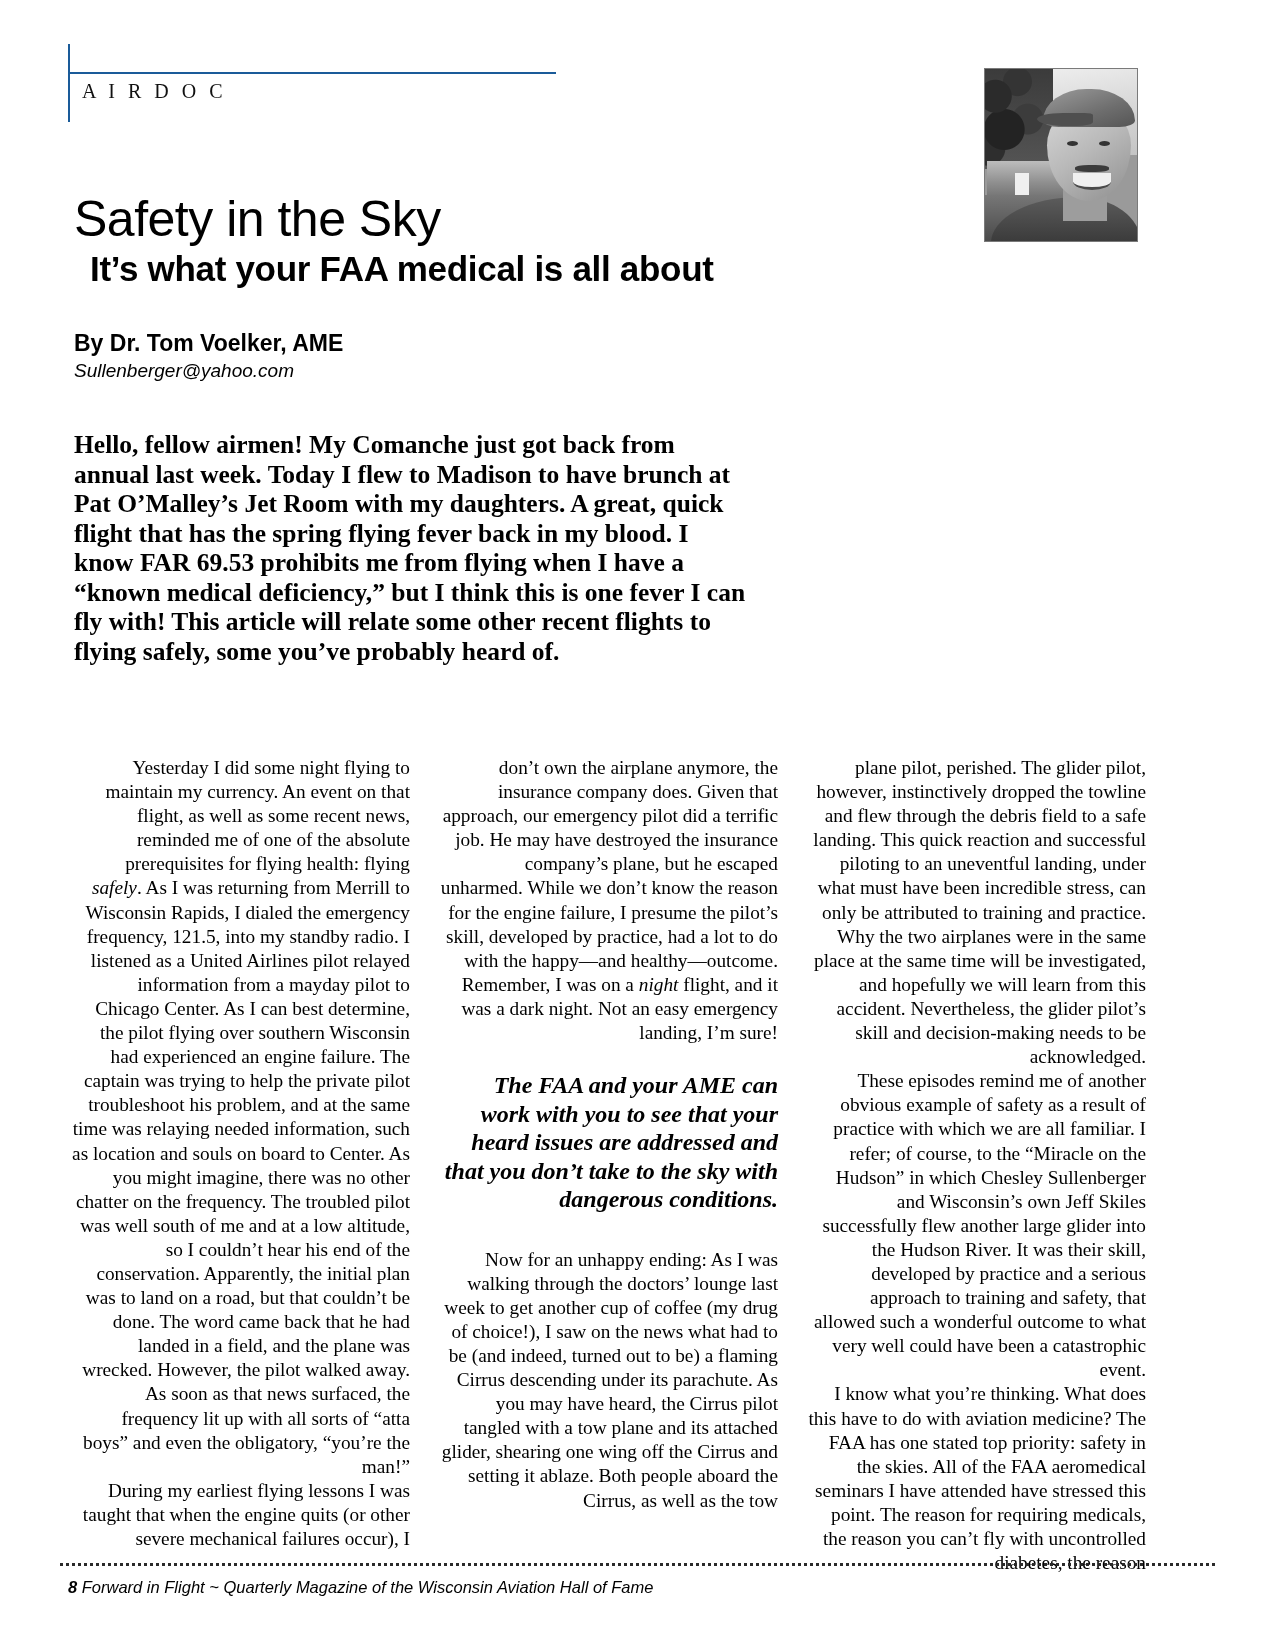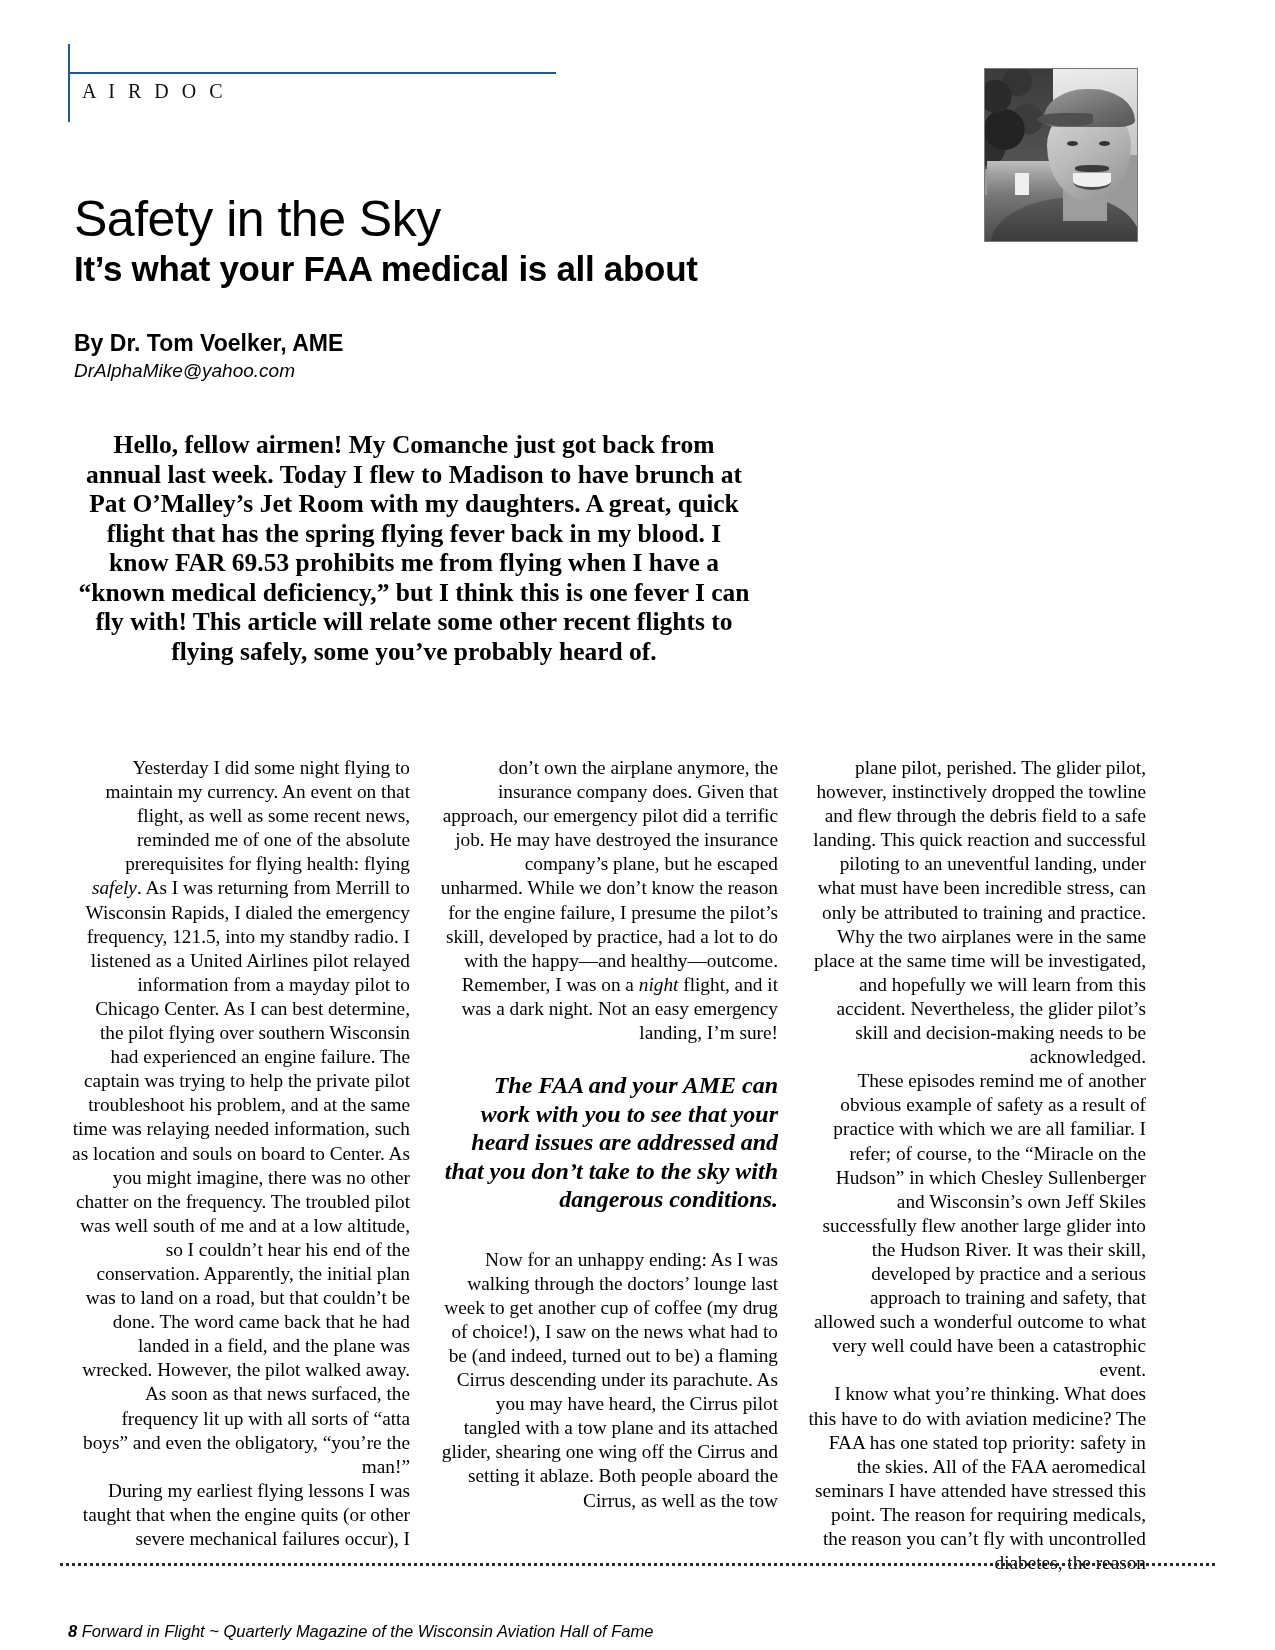--- a/index.html
+++ b/index.html
@@ -180,21 +180,21 @@
     line-height: 54px;
     letter-spacing: -0.5px;
     margin: 0;
   }
   .subhead {
     font-family: "Liberation Sans", sans-serif;
     font-weight: bold;
     font-size: 35px;
     line-height: 41px;
     letter-spacing: -0.3px;
-    margin: 2px 0 0 0;
+    margin: 2px 0 0 16px;
   }
   .byline {
     font-family: Liberation Sans, sans-serif;
     font-weight: bold;
     font-size: 23px;
     line-height: 27px;
     margin: 41px 0 0 0;
   }
   .byline-email {
     font-family: "Liberation Sans", sans-serif;
@@ -207,21 +207,21 @@
   
   .deck {
     position: absolute;
     left: 74px;
     top: 430px;
     width: 680px;
     font-family: "Liberation Serif", serif;
     font-weight: bold;
     font-size: 25.5px;
     line-height: 29.5px;
-    text-align: center;
+    text-align: left;
   }
 
   
   .columns {
     position: absolute;
     left: 72px;
     top: 756px;
     width: 1075px;
     height: 690px;
     display: flex;
@@ -257,21 +257,20 @@
     border-top: 3px dotted #2a2a2a;
   }
   .footer-text {
     position: absolute;
     left: 68px;
     top: 1578px;
     font-family: "Liberation Sans", sans-serif;
     font-style: italic;
     font-size: 16.5px;
     white-space: nowrap;
-    margin-top: 44px;
   }
   .footer-page {
     font-weight: bold;
     font-style: italic;
   }
 </style>
 </head>
 <body>
 
 <div class="page">
@@ -295,21 +294,21 @@
     <div class="photo-eye-l"></div>
     <div class="photo-eye-r"></div>
     <div class="photo-cap"></div>
     <div class="photo-brim"></div>
   </div>
 
   <div class="headline-block">
     <h1 class="headline">Safety in the Sky</h1>
     <h2 class="subhead">It’s what your FAA medical is all about</h2>
     <div class="byline">By Dr. Tom Voelker, AME</div>
-    <div class="byline-email">DrAlphaMike@yahoo.com</div>
+    <div class="byline-email">Sullenberger@yahoo.com</div>
   </div>
 
   <div class="deck">Hello, fellow airmen! My Comanche just got back from annual last week. Today I flew to Madison to have brunch at Pat O’Malley’s Jet Room with my daughters. A great, quick flight that has the spring flying fever back in my blood. I know FAR 69.53 prohibits me from flying when I have a “known medical deficiency,” but I think this is one fever I can fly with! This article will relate some other recent flights to flying safely, some you’ve probably heard of.</div>
 
   <div class="columns">
 
     <div class="col">
       <p><span>Yesterday I did some night flying to maintain my currency. An event on that flight, as well as some recent news, reminded me of one of the absolute prerequisites for flying health: flying </span><em>safely</em><span>. As I was returning from Merrill to Wisconsin Rapids, I dialed the emergency frequency, 121.5, into my standby radio. I listened as a United Airlines pilot relayed information from a mayday pilot to Chicago Center. As I can best determine, the pilot flying over southern Wisconsin had experienced an engine failure. The captain was trying to help the private pilot troubleshoot his problem, and at the same time was relaying needed information, such as location and souls on board to Center. As you might imagine, there was no other chatter on the frequency. The troubled pilot was well south of me and at a low altitude, so I couldn’t hear his end of the conservation. Apparently, the initial plan was to land on a road, but that couldn’t be done. The word came back that he had landed in a field, and the plane was wrecked. However, the pilot walked away. As soon as that news surfaced, the frequency lit up with all sorts of “atta boys” and even the obligatory, “you’re the man!”</span></p>
       <p>During my earliest flying lessons I was taught that when the engine quits (or other severe mechanical failures occur), I</p>
     </div>

